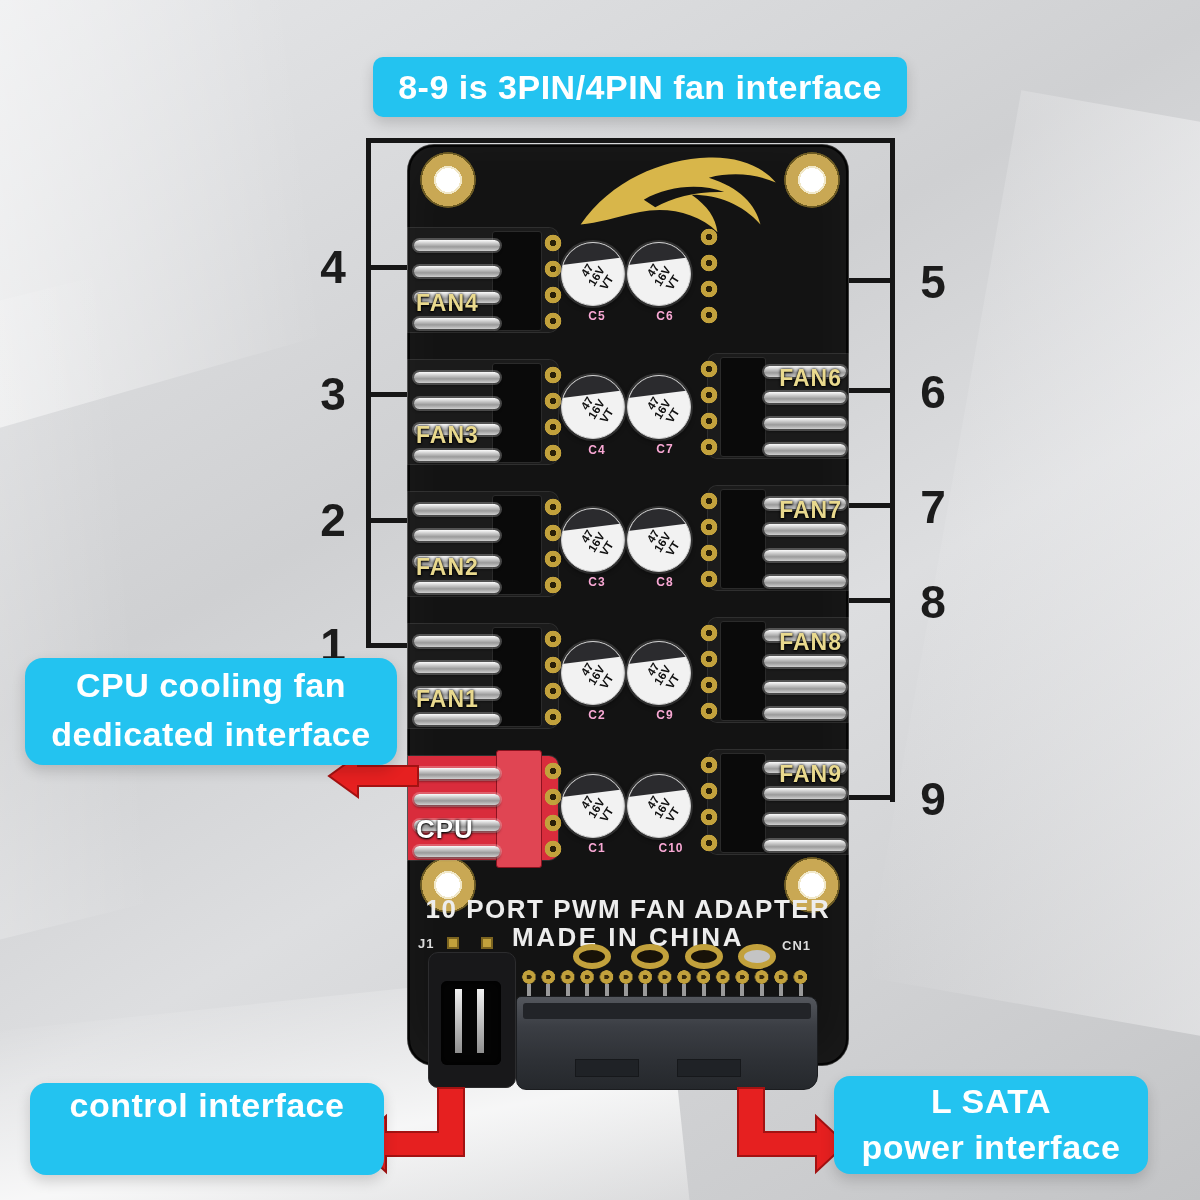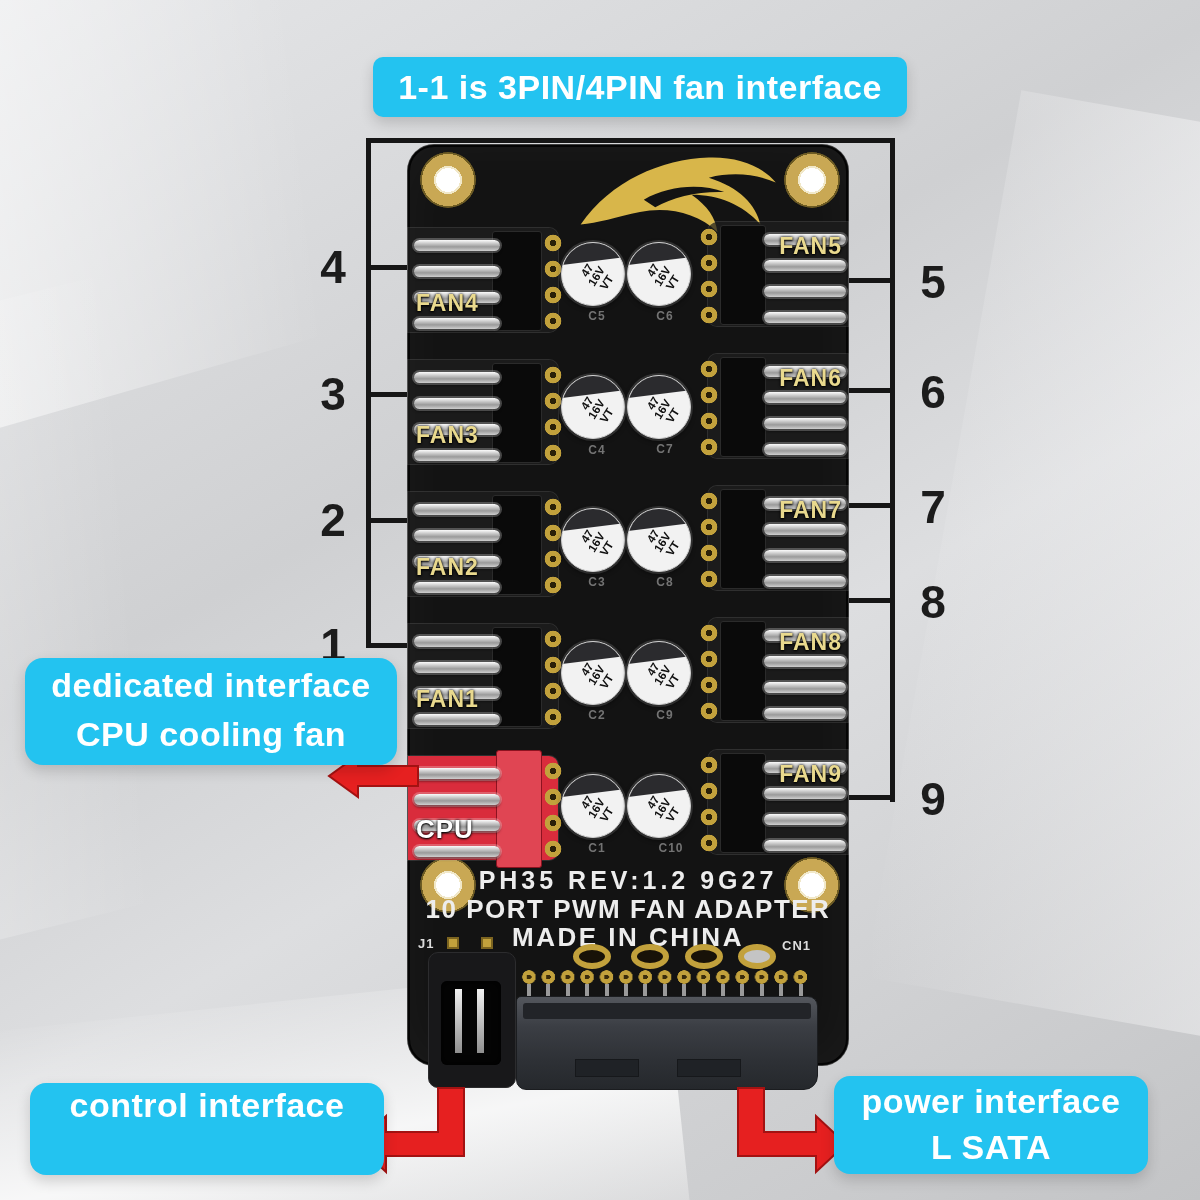--- a/index.html
+++ b/index.html
@@ -53,21 +53,21 @@
 
   .padcol{position:absolute;width:18px;height:104px;background-repeat:repeat-y;background-size:18px 26px;
        background-image:radial-gradient(circle at 9px 13px,#2a2008 0 3.5px,var(--pad_gold,#c2a13c) 3.5px 8px,rgba(0,0,0,0) 8.6px);}
 
   .cap{position:absolute;width:62px;height:62px;border-radius:50%;background:#f2f2f2;border:1px solid #cfcfcf;
        overflow:hidden;box-shadow:0 0 0 2px rgba(255,255,255,.14),0 2px 5px rgba(0,0,0,.65);}
   .cap::before{content:"";position:absolute;top:-8px;left:-8px;right:-8px;height:26px;background:#2b2b2e;transform:rotate(-7deg);}
   .cap-text{position:absolute;inset:0;display:flex;align-items:center;justify-content:center;
        font-size:11.5px;font-weight:bold;color:#101010;line-height:11.5px;transform:rotate(-58deg);
        white-space:pre-line;text-align:center;padding-top:10px;}
-  .cap-label{position:absolute;width:34px;text-align:center;font-size:12px;font-weight:bold;color:#737373;letter-spacing:1px;}
+  .cap-label{position:absolute;width:34px;text-align:center;font-size:12px;font-weight:bold;color:#f9a8d4;letter-spacing:1px;}
 
   .silk{position:absolute;left:0;width:440px;text-align:center;font-weight:bold;color:var(--silk_white,#ededed);}
   .silk.s1{top:721px;font-size:25px;letter-spacing:4px;}
   .silk.s2{top:749px;font-size:26px;letter-spacing:1.5px;}
   .silk.s3{top:777px;font-size:26px;letter-spacing:2.5px;}
   .silk-small{position:absolute;font-size:13px;font-weight:bold;color:#dcdcdc;letter-spacing:1px;}
 
   .oval{position:absolute;top:799px;width:38px;height:25px;border:6px solid var(--pad_gold,#c2a13c);
         border-radius:50%;background:#181208;box-sizing:border-box;}
   .oval.alt{background:#c4c4c4;}
@@ -92,21 +92,21 @@
 </head>
 <body>
 
 <div class="scene">
   <div class="streak a"></div>
   <div class="streak b"></div>
   <div class="streak c"></div>
   <div class="streak d"></div>
 
   <div class="callout banner">
-    <span>1-1 is 3PIN/4PIN fan interface</span>
+    <span>8-9 is 3PIN/4PIN fan interface</span>
   </div>
 
   <div class="bl" style="left:366px;top:138px;width:529px;height:5px"></div>
   <div class="bl" style="left:366px;top:138px;width:5px;height:510px"></div>
   <div class="bl" style="left:890px;top:138px;width:5px;height:664px"></div>
   <div class="bl" style="left:366px;top:265px;width:47px;height:5px"></div>
   <div class="bl" style="left:366px;top:392px;width:47px;height:5px"></div>
   <div class="bl" style="left:366px;top:518px;width:47px;height:5px"></div>
   <div class="bl" style="left:366px;top:643px;width:47px;height:5px"></div>
   <div class="bl" style="left:845px;top:278px;width:45px;height:5px"></div>
@@ -170,28 +170,20 @@
     </div>
     <div class="lport cpu" style="top:611px">
       <div class="port-bar"></div>
       <div class="pin" style="top:12px"></div>
       <div class="pin" style="top:38px"></div>
       <div class="pin" style="top:64px"></div>
       <div class="pin" style="top:90px"></div>
       <div class="port-label">CPU</div>
     </div>
 
-    <div class="rport" style="top:77px">
-      <div class="port-bar"></div>
-      <div class="pin" style="top:12px"></div>
-      <div class="pin" style="top:38px"></div>
-      <div class="pin" style="top:64px"></div>
-      <div class="pin" style="top:90px"></div>
-      <div class="port-label">FAN5</div>
-    </div>
     <div class="rport" style="top:209px">
       <div class="port-bar"></div>
       <div class="pin" style="top:12px"></div>
       <div class="pin" style="top:38px"></div>
       <div class="pin" style="top:64px"></div>
       <div class="pin" style="top:90px"></div>
       <div class="port-label">FAN6</div>
     </div>
     <div class="rport" style="top:341px">
       <div class="port-bar"></div>
@@ -287,21 +279,20 @@
 VT</span>
       </div>
     <div class="cap" style="left:219px;top:629px">
         <span class="cap-text">47
 16V
 VT</span>
       </div>
     <div class="cap-label" style="left:172px;top:696px">C1</div>
     <div class="cap-label" style="left:246px;top:696px">C10</div>
 
-    <div class="silk s1">PH35  REV:1.2  9G27</div>
     <div class="silk s2">10 PORT PWM FAN ADAPTER</div>
     <div class="silk s3">MADE IN CHINA</div>
     <div class="silk-small" style="left:10px;top:791px">J1</div>
     <div class="silk-small" style="left:374px;top:793px">CN1</div>
 
     <div class="oval" style="left:165px"></div>
     <div class="oval" style="left:223px"></div>
     <div class="oval" style="left:277px"></div>
     <div class="oval alt" style="left:330px"></div>
     <div class="pinrow"></div>
@@ -325,23 +316,23 @@
     <polygon points="92,13 32,13 32,2 3,23 32,44 32,33 92,33"></polygon>
   </svg>
   <svg class="arrow" style="left:352px;top:1086px" width="140" height="90" viewBox="0 0 140 90">
     <polygon points="86,2 112,2 112,70 34,70 34,86 4,58 34,30 34,46 86,46"></polygon>
   </svg>
   <svg class="arrow" style="left:710px;top:1086px" width="140" height="90" viewBox="0 0 140 90">
     <polygon points="54,2 28,2 28,70 106,70 106,86 136,58 106,30 106,46 54,46"></polygon>
   </svg>
 
   <div class="callout co-cpu">
+    <div>CPU cooling fan</div>
     <div>dedicated interface</div>
-    <div>CPU cooling fan</div>
   </div>
   <div class="callout co-speed">
     <div>control interface</div>
   </div>
   <div class="callout co-sata">
+    <div>L SATA</div>
     <div>power interface</div>
-    <div>L SATA</div>
   </div>
 </div>
 
 </body></html>

